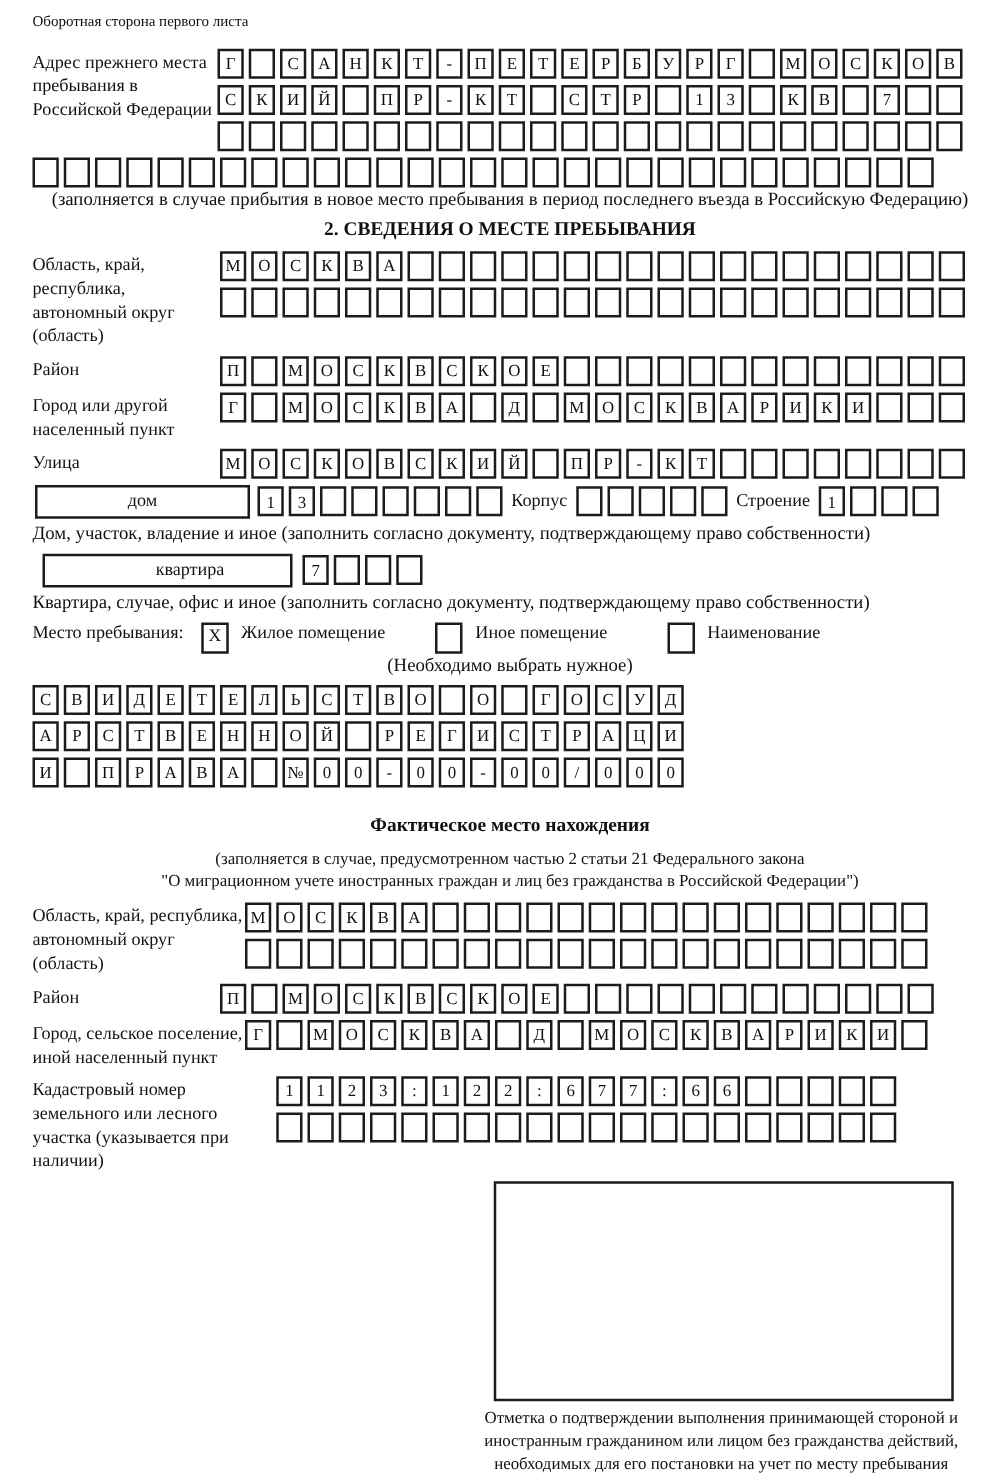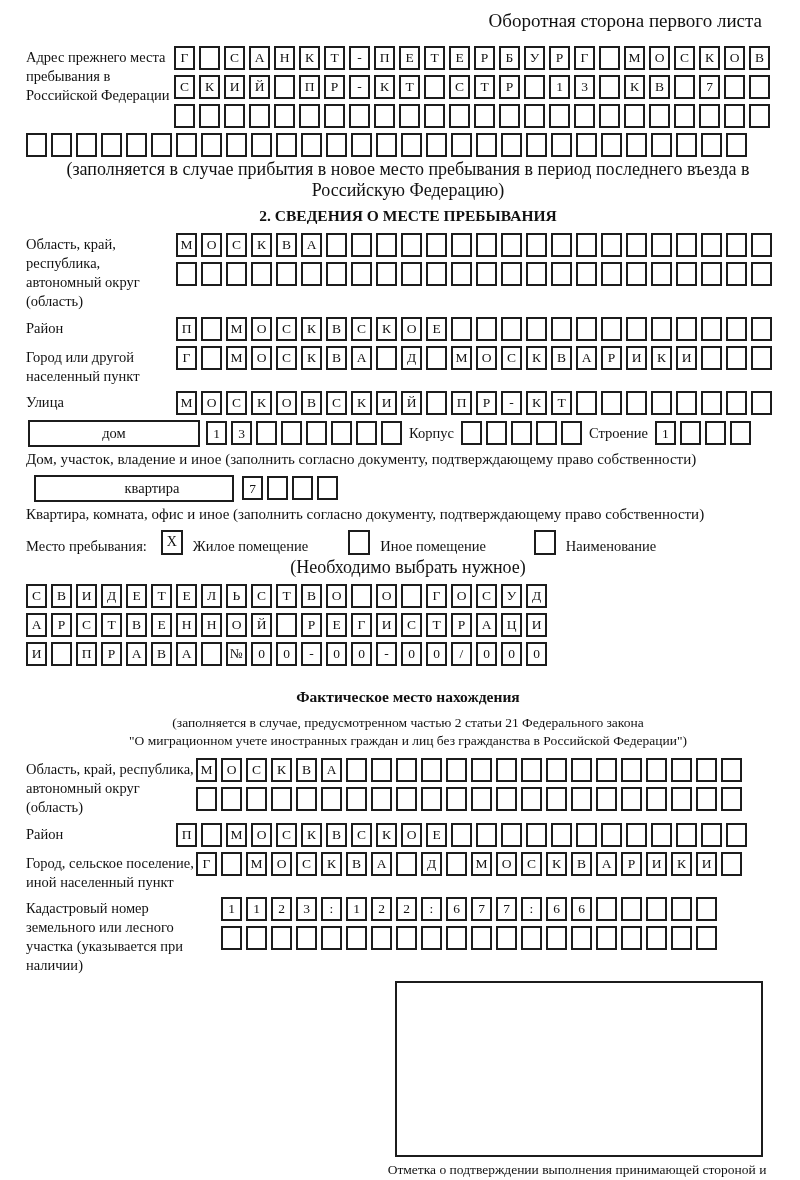--- a/index.html
+++ b/index.html
@@ -2,53 +2,53 @@
 <html><head>
 <meta charset="utf-8">
 <style>
   * { margin:0; padding:0; box-sizing:border-box; }
   html,body { width:800px; background:#ffffff; }
   body {
     font-family:"Liberation Serif","DejaVu Serif",serif;
     color:#111; width:800px; height:1180px; overflow:hidden;
     padding:10px 10px 0 26px;
   }
-  .top-note { text-align:right; font-size:19px; padding-right:28px; margin-bottom:14px; }
+  .top-note { font-size:12px; padding-right:28px; margin-bottom:14px; }
 
   .field { display:flex; align-items:flex-start; margin-bottom:5px; }
   .label { font-size:14.5px; line-height:1.32; flex-shrink:0; padding-top:2px; }
   .w148 { width:148px; }
   .w150 { width:150px; }
   .w170 { width:170px; }
   .w195 { width:195px; }
   .w215 { width:215px; }
   .rows { display:flex; flex-direction:column; gap:5px; }
 
   .cellrow { display:flex; gap:4px; }
   .cell {
     width:21px; height:24px; border:2px solid #1c1c1c; flex-shrink:0;
     display:flex; align-items:center; justify-content:center;
     font-size:13.5px; line-height:1; background:#fff;
   }
   .fullrow { margin:3px 0 2px 0; }
 
-  .note { font-size:18px; text-align:center; margin:2px 0 6px 0; }
+  .note { font-size:15px; text-align:center; margin:2px 0 6px 0; }
   .note-left { font-size:15px; margin:1px 0 7px 0; }
   .section-title { font-size:15.5px; font-weight:bold; text-align:center; margin:6px 0 8px 0; }
 
   .inline-row { display:flex; align-items:center; margin-bottom:4px; }
   .boxed-label {
     border:2px solid #1c1c1c; height:27px; display:flex; align-items:center;
     justify-content:center; font-size:14.5px;
   }
   .bw175 { width:172px; margin-left:2px; margin-right:6px; }
   .bw200 { width:200px; margin-left:8px; margin-right:8px;padding-left:36px; }
   .inline-label { font-size:14.5px; margin:0 7px; }
 
-  .stay-row { display:flex; align-items:flex-end; font-size:14.5px; margin:6px 0 2px 0; }
+  .stay-row { display:flex; align-items:flex-start; font-size:14.5px; margin:6px 0 2px 0; }
   .checkbox {
     width:22px; height:25px; border:2px solid #1c1c1c; display:flex;
     align-items:center; justify-content:center; font-size:14px; flex-shrink:0;
   }
   .stay-row .opt-label { margin:0 14px 0 10px; }
   .stay-gap1 { margin-left:26px; }
   .stay-gap2 { margin-left:34px; }
 
   .fact-notes { font-size:13.5px; text-align:center; line-height:1.35; margin-bottom:8px; }
 
@@ -359,21 +359,21 @@
 
 <div class="inline-row">
   <div class="boxed-label bw200">квартира</div>
   <div class="cellrow">
       <span class="cell">7</span>
       <span class="cell"></span>
       <span class="cell"></span>
       <span class="cell"></span>
     </div>
 </div>
-<div class="note-left">Квартира, комната, офис и иное (заполнить согласно документу, подтверждающему право собственности)</div>
+<div class="note-left">Квартира, случае, офис и иное (заполнить согласно документу, подтверждающему право собственности)</div>
 
 <div class="stay-row">
   <span>Место пребывания:</span>
   <span class="checkbox" style="margin-left:14px">X</span>
   <span class="opt-label">Жилое помещение</span>
   <span class="checkbox stay-gap1"></span>
   <span class="opt-label">Иное помещение</span>
   <span class="checkbox stay-gap2"></span>
   <span class="opt-label">Наименование</span>
 </div>

